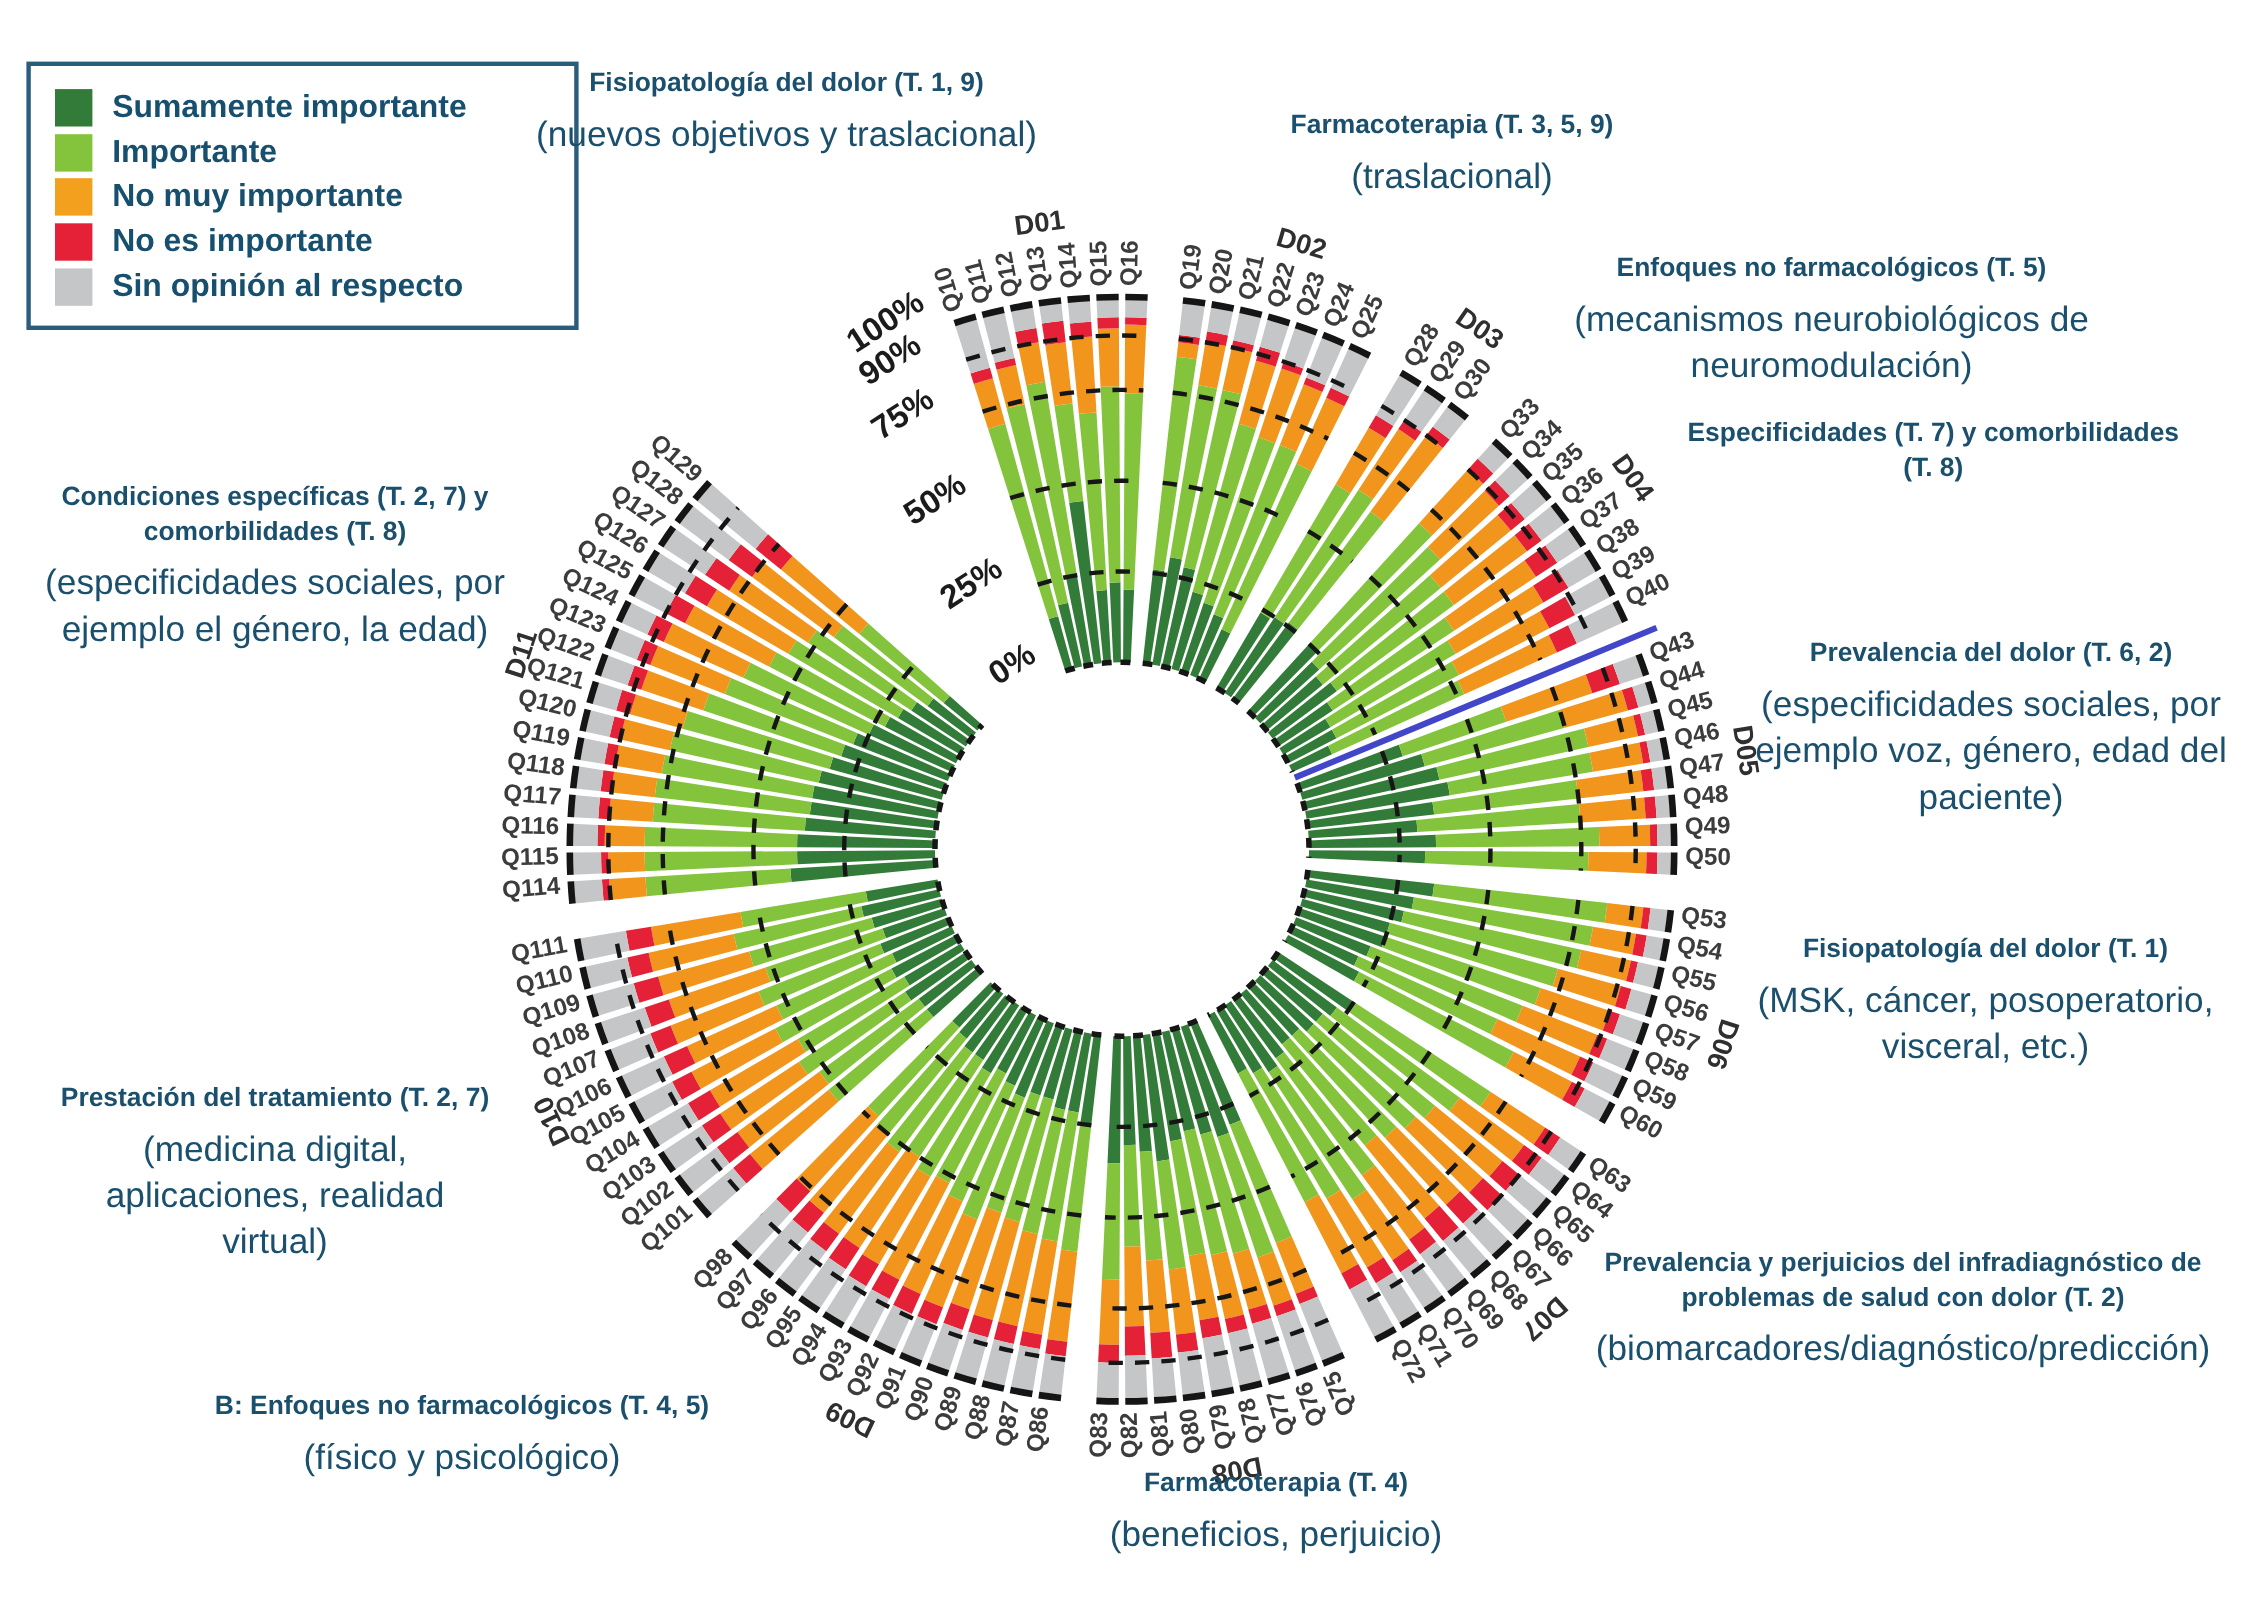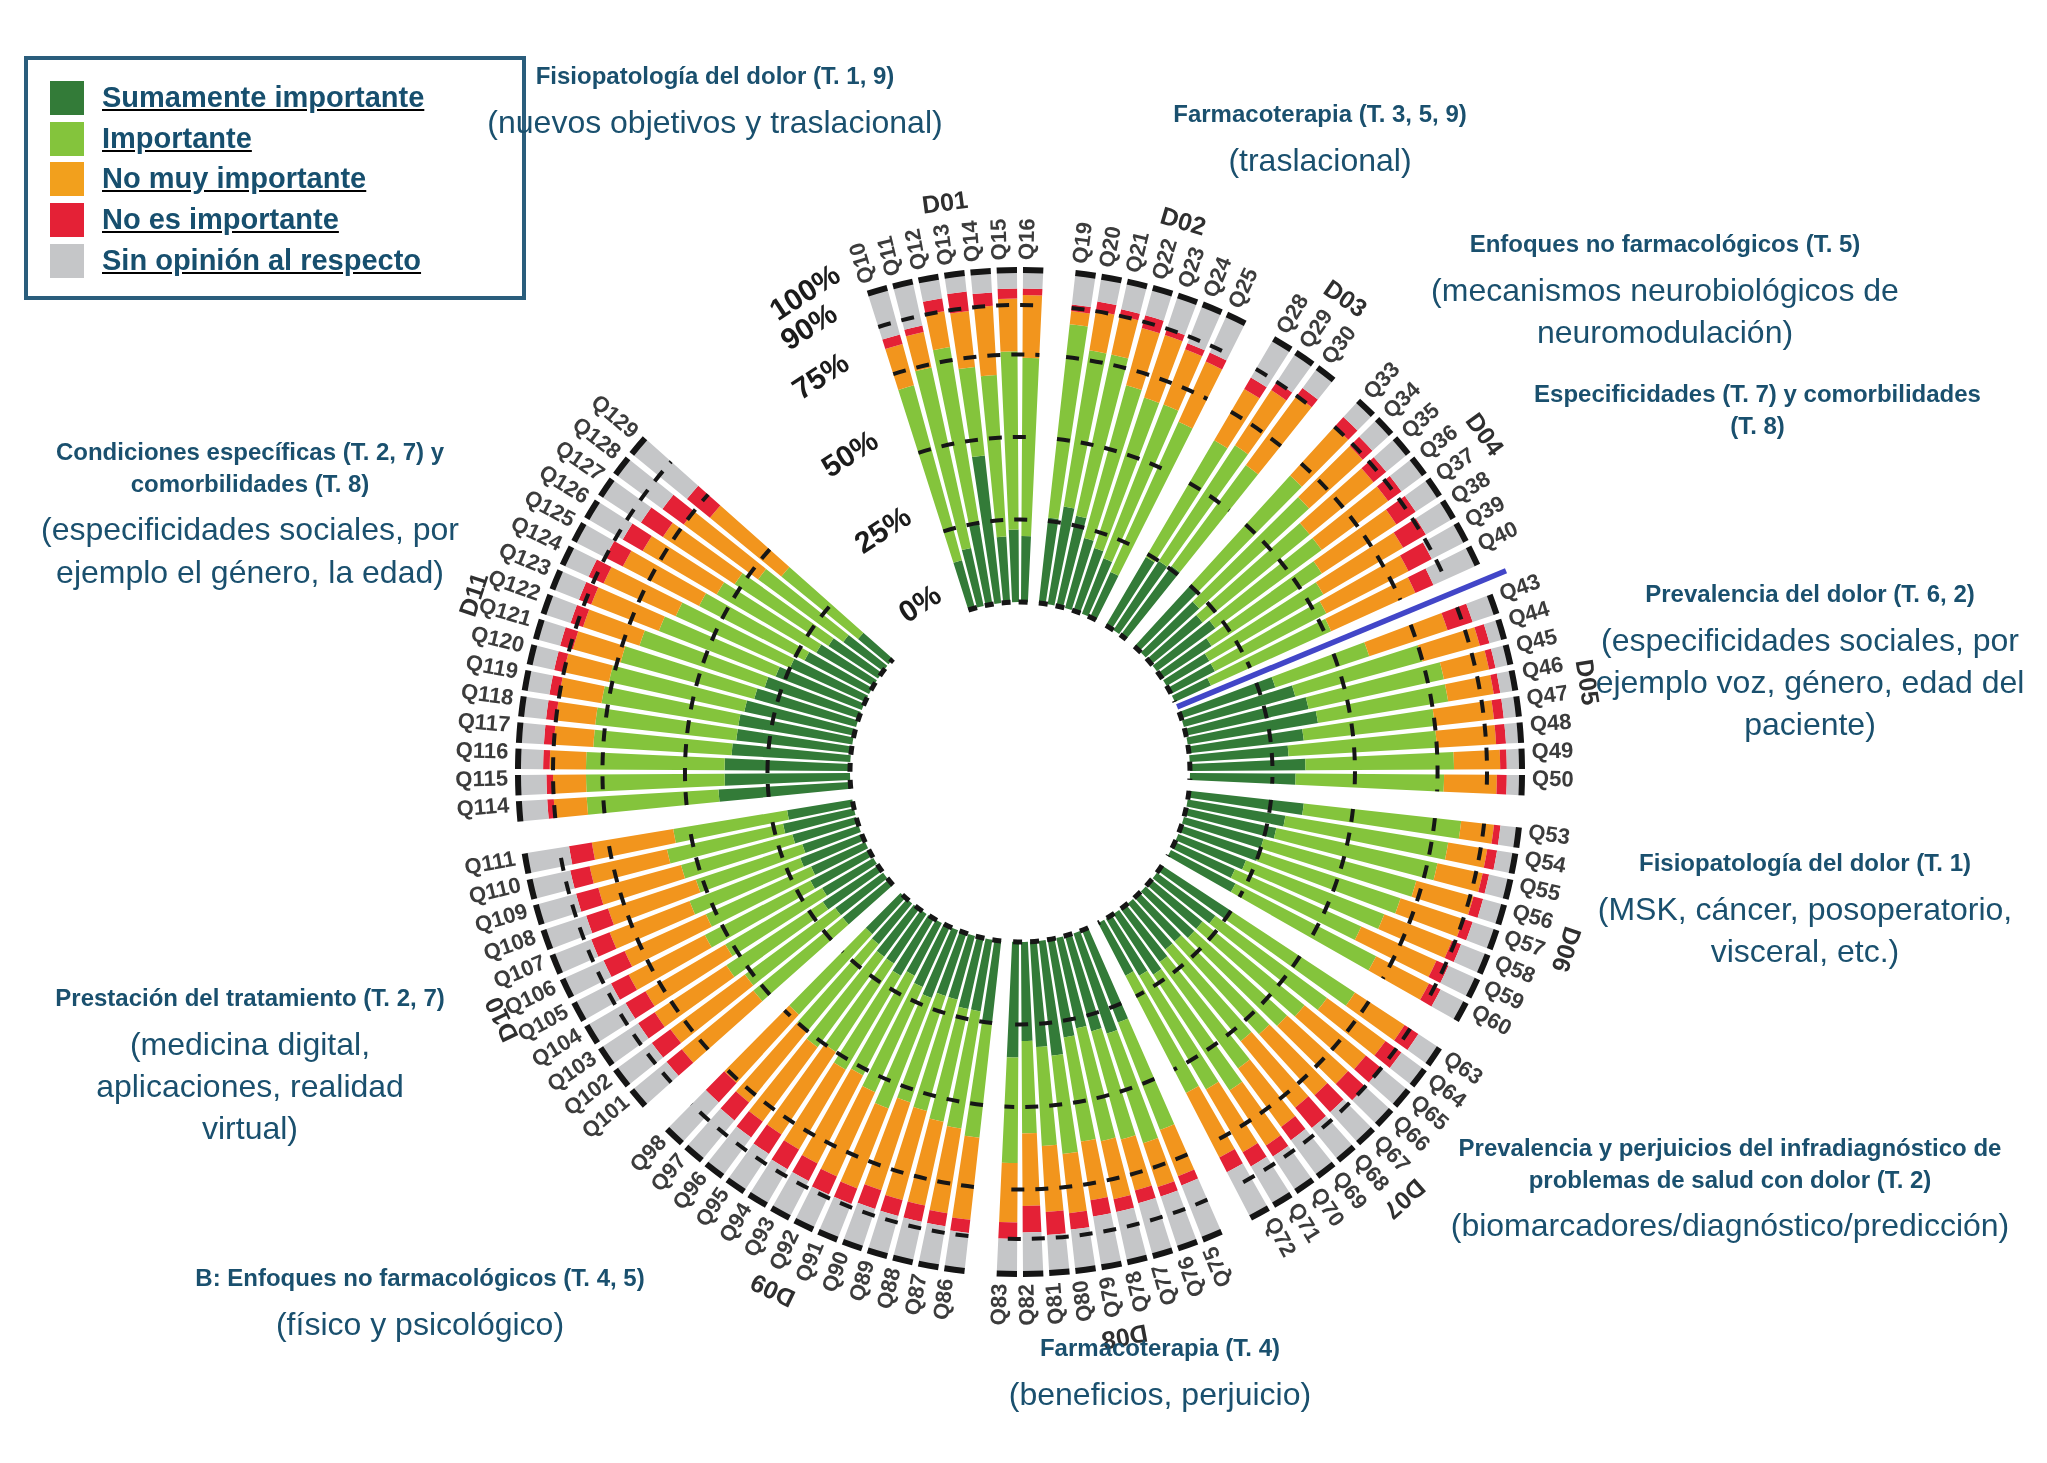--- a/index.html
+++ b/index.html
@@ -1,21 +1,21 @@
 <!DOCTYPE html>
 <html><head>
 <meta charset="utf-8">
 <style>
   html,body{margin:0;padding:0;background:#ffffff;}
   .page{position:relative;width:2047px;height:1463px;background:#ffffff;overflow:hidden;
         font-family:"Liberation Sans", sans-serif;}
   #chart-svg{position:absolute;left:0;top:0;}
   
   .legend{position:absolute;left:24px;top:56px;width:502px;box-sizing:border-box;
-          border:4px solid #2a5d7c;background:#fff;padding:16px 18px 14px 22px;text-decoration:underline;}
+          border:4px solid #2a5d7c;background:#fff;padding:16px 18px 14px 22px;}
   .legend-row{display:flex;align-items:center;margin:3px 0;}
   .legend-swatch{width:34px;height:34px;flex:0 0 34px;margin-right:18px;}
   .legend-label{font-size:29px;font-weight:bold;color:#174f6e;line-height:1.3;white-space:nowrap;}
   
   .ann{position:absolute;text-align:center;color:#1a506e;}
   .ann-title{font-size:24px;font-weight:bold;line-height:1.32;}
   .ann-sub{font-size:32px;font-weight:normal;line-height:1.32;margin-top:9px;}
   #a0{left:455px;top:60px;width:520px;}
   #a1{left:1085px;top:98px;width:470px;}
   #a2{left:1375px;top:228px;width:580px;}

